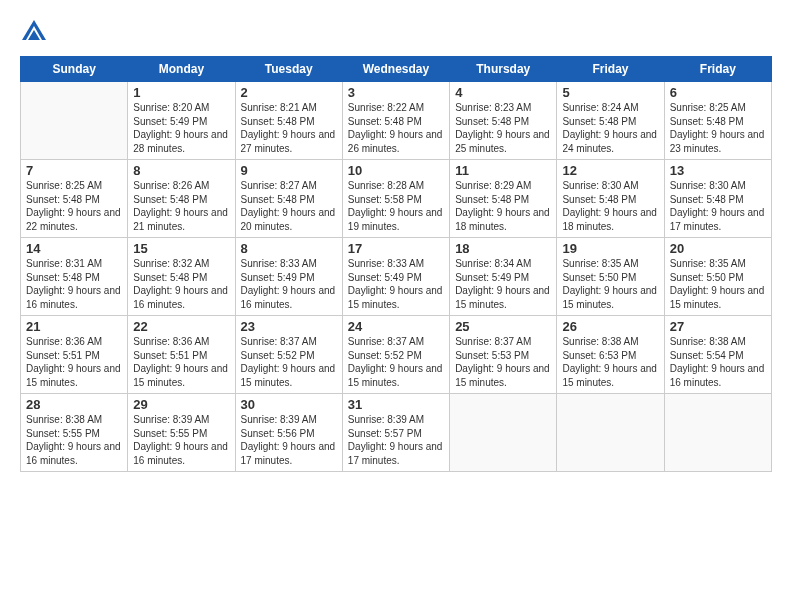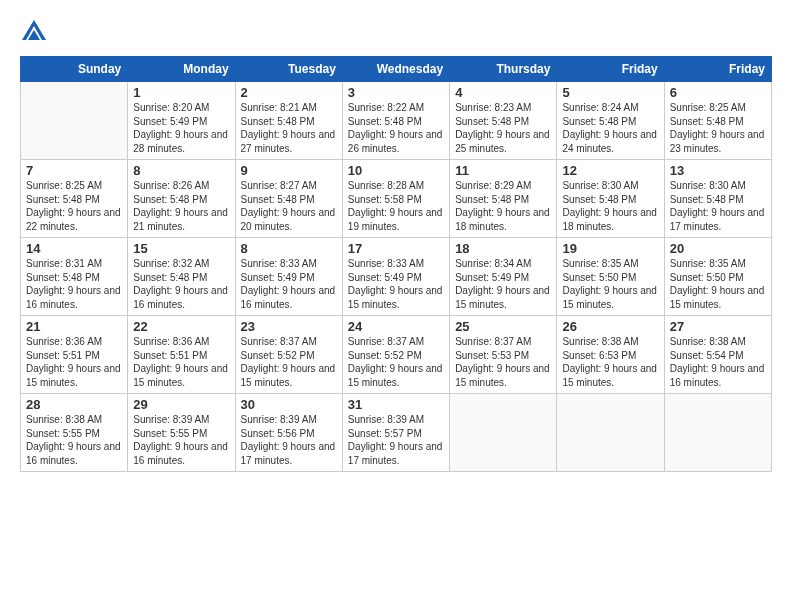--- a/index.html
+++ b/index.html
@@ -63,21 +63,21 @@
       width: 100%;
       border-collapse: collapse;
       border: 1px solid #ccc;
     }
     .calendar th {
       background: #1a5fb4;
       color: #fff;
       font-size: 12px;
       font-weight: bold;
       padding: 5px 6px;
-      text-align: right;
+      text-align: center;
       border: 1px solid #1a5fb4;
     }
     .calendar td {
       vertical-align: top;
       border: 1px solid #ccc;
       padding: 3px 5px;
       width: 107px;
       min-height: 78px;
       height: 78px;
     }

